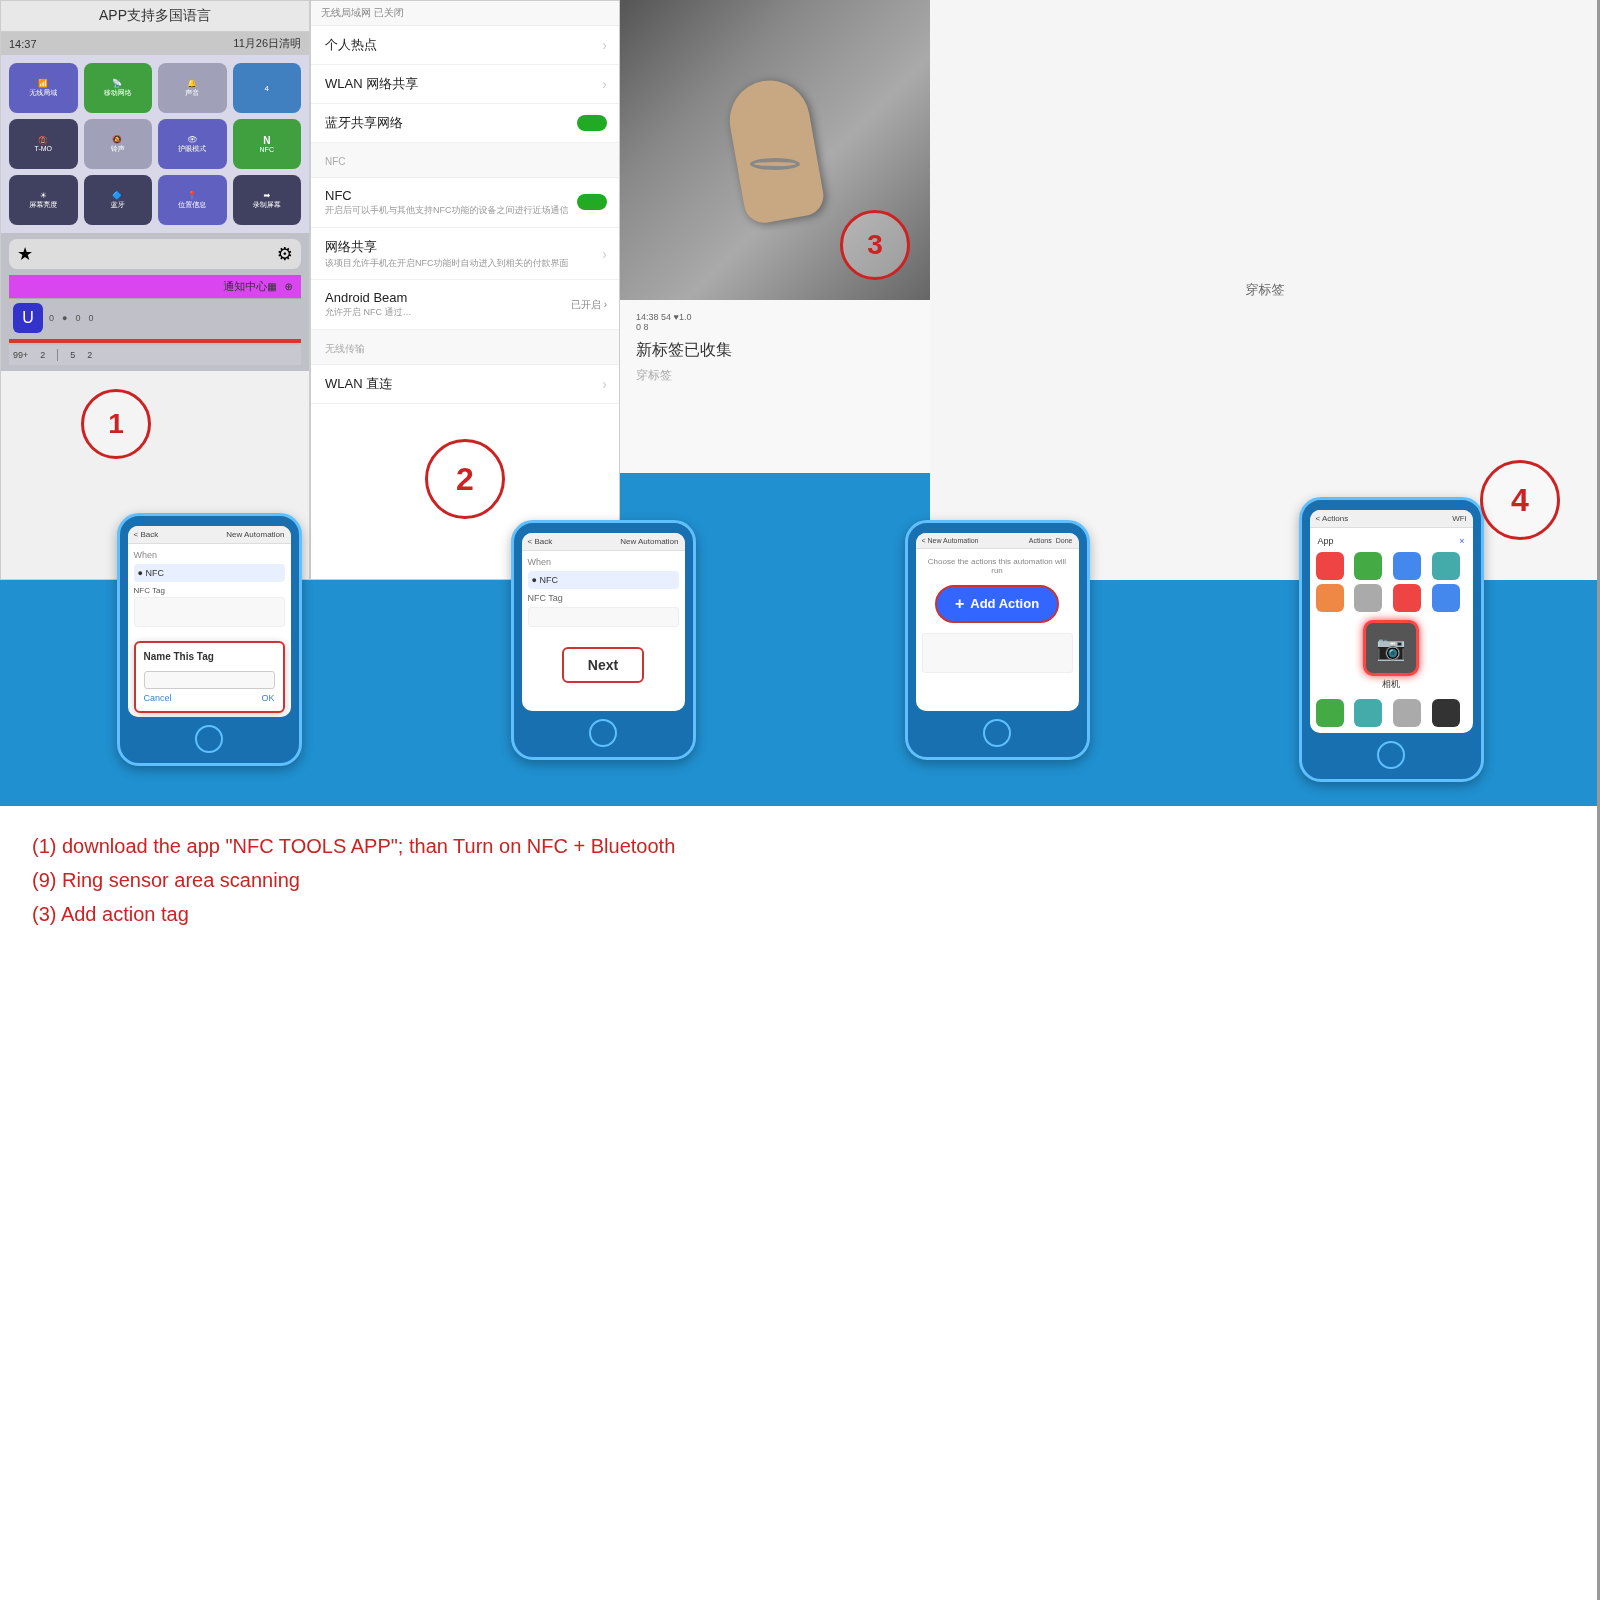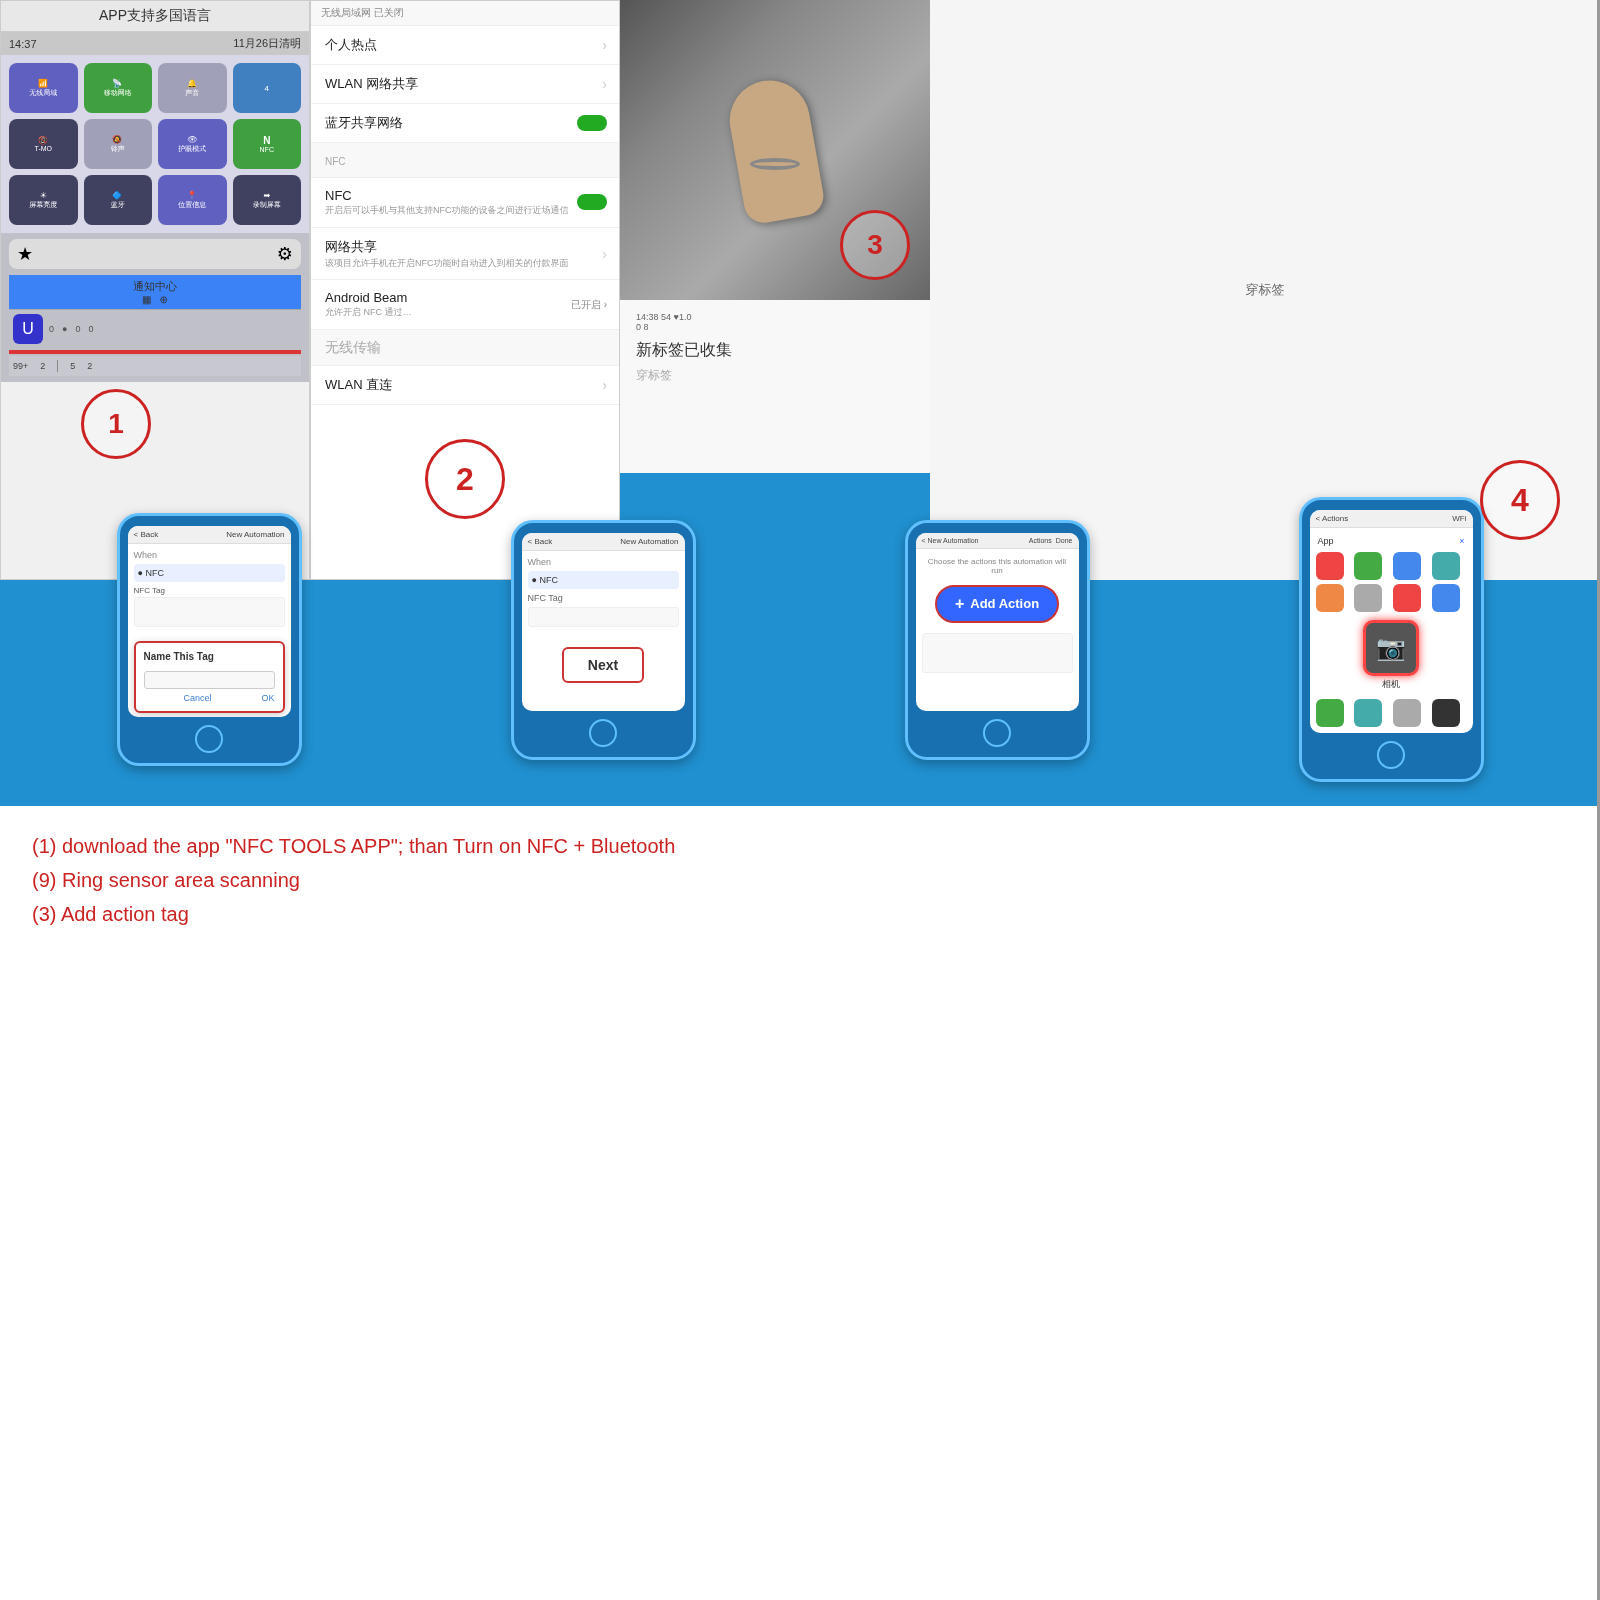--- a/index.html
+++ b/index.html
@@ -71,22 +71,21 @@
       background: #c0c0c8;
       padding: 6px 8px;
     }
     .notification-center {
       display: flex;
       align-items: center;
       justify-content: flex-end;
       padding: 4px 8px;
       font-size: 10px;
       color: #333;
-      background: #3b82f6;
-      flex-direction: column;
+      background: #d946ef;
     }
     .circle-badge-1 {
       position: absolute;
       bottom: 120px;
       left: 80px;
       width: 70px;
       height: 70px;
       border: 3px solid #cc2222;
       border-radius: 50%;
       display: flex;
@@ -416,21 +415,21 @@
       <div class="settings-item-title">网络共享</div>
       <div class="settings-item-sub">该项目允许手机在开启NFC功能时自动进入到相关的付款界面</div>
       <span class="settings-arrow">›</span>
     </div>
     <div class="settings-item">
       <div class="settings-item-title">Android Beam</div>
       <div class="settings-item-sub">允许开启 NFC 通过…</div>
       <span style="position:absolute;right:12px;top:50%;transform:translateY(-50%);font-size:10px;color:#888;">已开启 ›</span>
     </div>
     <div style="padding:8px 14px; background:#f8f8f8; border-bottom:1px solid #eee;">
-      <span style="font-size:14px; color:#aaa;">无线传输</span>
+      <span style="font-size:10px; color:#aaa;">无线传输</span>
     </div>
     <div class="settings-item">
       <div class="settings-item-title">WLAN 直连</div>
       <span class="settings-arrow">›</span>
     </div>
     <div class="circle-badge-2">
       <span>2</span>
     </div>
   </div>
 
@@ -483,21 +482,21 @@
         <div style="font-size:9px;color:#888;margin-bottom:4px;">When</div>
         <div style="font-size:9px;color:#333;background:#e8f0ff;padding:4px;border-radius:4px;margin-bottom:4px;">● NFC</div>
         <div style="font-size:8px;color:#555;margin-bottom:2px;">NFC Tag</div>
         <div style="height:30px;background:#f8f8f8;border:1px solid #eee;border-radius:3px;margin-bottom:4px;"></div>
       </div>
 
       <div style="position:relative;margin:4px 6px;background:white;border:2px solid #cc3333;border-radius:6px;padding:8px;box-shadow:0 2px 8px rgba(0,0,0,0.2);">
         <div style="font-size:10px;color:#333;font-weight:bold;margin-bottom:6px;">Name This Tag</div>
         <input type="text" style="width: 100%; border: 1px solid rgb(204, 204, 204); border-radius: 3px; height: 18px; background: rgb(248, 248, 248); font-size: 8px; padding: 2px;">
         <div style="display:flex;justify-content:space-between;margin-top:4px;">
-          <span style="font-size:9px;color:#4080cc;cursor:pointer;margin-left:40px;">Cancel</span>
+          <span style="font-size:9px;color:#4080cc;cursor:pointer;">Cancel</span>
           <span style="font-size:9px;color:#4080cc;cursor:pointer;">OK</span>
         </div>
       </div>
     </div>
     <div class="phone-home-btn"></div>
   </div>
 
   <div class="phone-mockup">
     <div class="phone-screen">
       <div style="background:#f0f0f0;padding:4px 6px;font-size:8px;color:#444;display:flex;justify-content:space-between;border-bottom:1px solid #ddd;">

